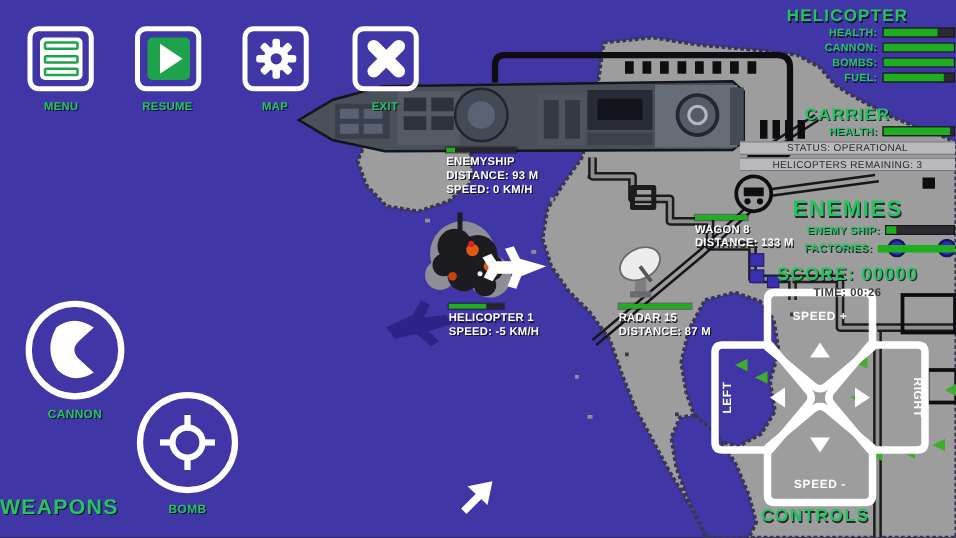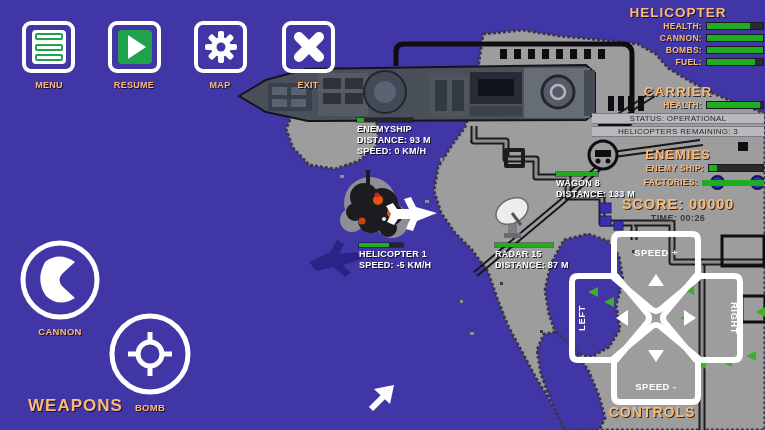--- a/index.html
+++ b/index.html
@@ -2,56 +2,56 @@
 <html><head>
 <meta charset="utf-8">
 <style>
   html,body{margin:0;padding:0;background:#222;}
   .stage{position:relative;width:765px;height:430px;background:#4036a6;overflow:hidden;
          font-family:"Liberation Sans",sans-serif;}
   .stage *{box-sizing:border-box;}
   svg.map{position:absolute;left:0;top:0;}
 
   
-  .hudtxt{color:#fdba74;font-weight:bold;text-shadow:1px 1px 0 rgba(10,10,25,.8);letter-spacing:.3px;}
+  .hudtxt{color:#22c55e;font-weight:bold;text-shadow:1px 1px 0 rgba(10,10,25,.8);letter-spacing:.3px;}
 
   
   .menu-btn{position:absolute;width:53px;height:52px;border:4px solid #fff;border-radius:9px;
             display:flex;align-items:center;justify-content:center;cursor:pointer;}
   .menu-lbl{position:absolute;width:90px;text-align:center;font-size:9px;}
   .icon-box{width:34px;height:34px;border-radius:4px;background:#fff;display:flex;flex-direction:column;
             justify-content:space-between;padding:3px;}
   .icon-box .bar{height:7px;border:2px solid #1ea34c;background:#fff;border-radius:2px;}
   .play-box{width:34px;height:34px;border-radius:4px;background:#1ea34c;display:flex;align-items:center;justify-content:center;}
   .play-tri{width:0;height:0;border-left:18px solid #fff;border-top:12px solid transparent;border-bottom:12px solid transparent;margin-left:5px;}
 
   
   .right-hud{position:absolute;top:5px;right:1px;width:172px;text-align:center;}
   .panel-title{font-size:13.5px;letter-spacing:1px;}
-  .panel-title.big{font-size:13px;margin-top:10px;}
+  .panel-title.big{font-size:18px;margin-top:20px;}
   .stat-row{display:flex;justify-content:flex-end;align-items:center;gap:4px;height:12px;}
   .stat-row .lbl{font-size:8.5px;}
   .bar-outer{width:58px;height:8px;background:#2c2c30;border:1px solid #1a1a1e;}
   .bar-fill{height:100%;background:#1fae1f;}
   .lightbar{margin-top:2px;height:11px;background:#b9b9bd;border-top:1px solid #7c7c80;border-bottom:1px solid #7c7c80;
             color:#2a2a2d;font-weight:normal;font-size:8px;line-height:10px;letter-spacing:.3px;}
   .score{font-size:14.5px;letter-spacing:1px;margin-top:6px;}
   .time{font-size:9px;font-weight:bold;color:#3a3a3e;margin-top:1px;letter-spacing:.4px;}
   .factory-strip{position:relative;width:62px;height:15px;overflow:hidden;}
   .factory-dot{position:absolute;top:0;width:15px;height:15px;border-radius:50%;background:#2a2fc0;border:2px solid #15155e;}
   .factory-bar{position:absolute;top:5px;left:0;width:62px;height:6px;background:#1fae1f;}
 
   
   .wlabel{position:absolute;font-size:9px;line-height:11px;color:#fff;font-weight:bold;
           text-shadow:1px 1px 0 rgba(10,10,25,.85);letter-spacing:.2px;white-space:nowrap;}
   .wbar{height:4px;background:#26262a;margin-bottom:2px;outline:1px solid rgba(0,0,0,.35);}
   .wbar .bar-fill{height:100%;}
 
   
-  .weapons-title{position:absolute;left:28px;top:396px;font-size:17px;letter-spacing:1px;}
+  .weapons-title{position:absolute;left:0;top:396px;font-size:17px;letter-spacing:1px;}
   .controls-title{position:absolute;left:592px;top:404px;width:120px;text-align:center;font-size:14px;letter-spacing:1px;}
   .btn-lbl{position:absolute;text-align:center;font-size:9.5px;}
 </style>
 </head>
 <body>
 
 <div class="stage">
 
   <svg class="map" width="765" height="430" viewBox="0 0 765 430">
 

